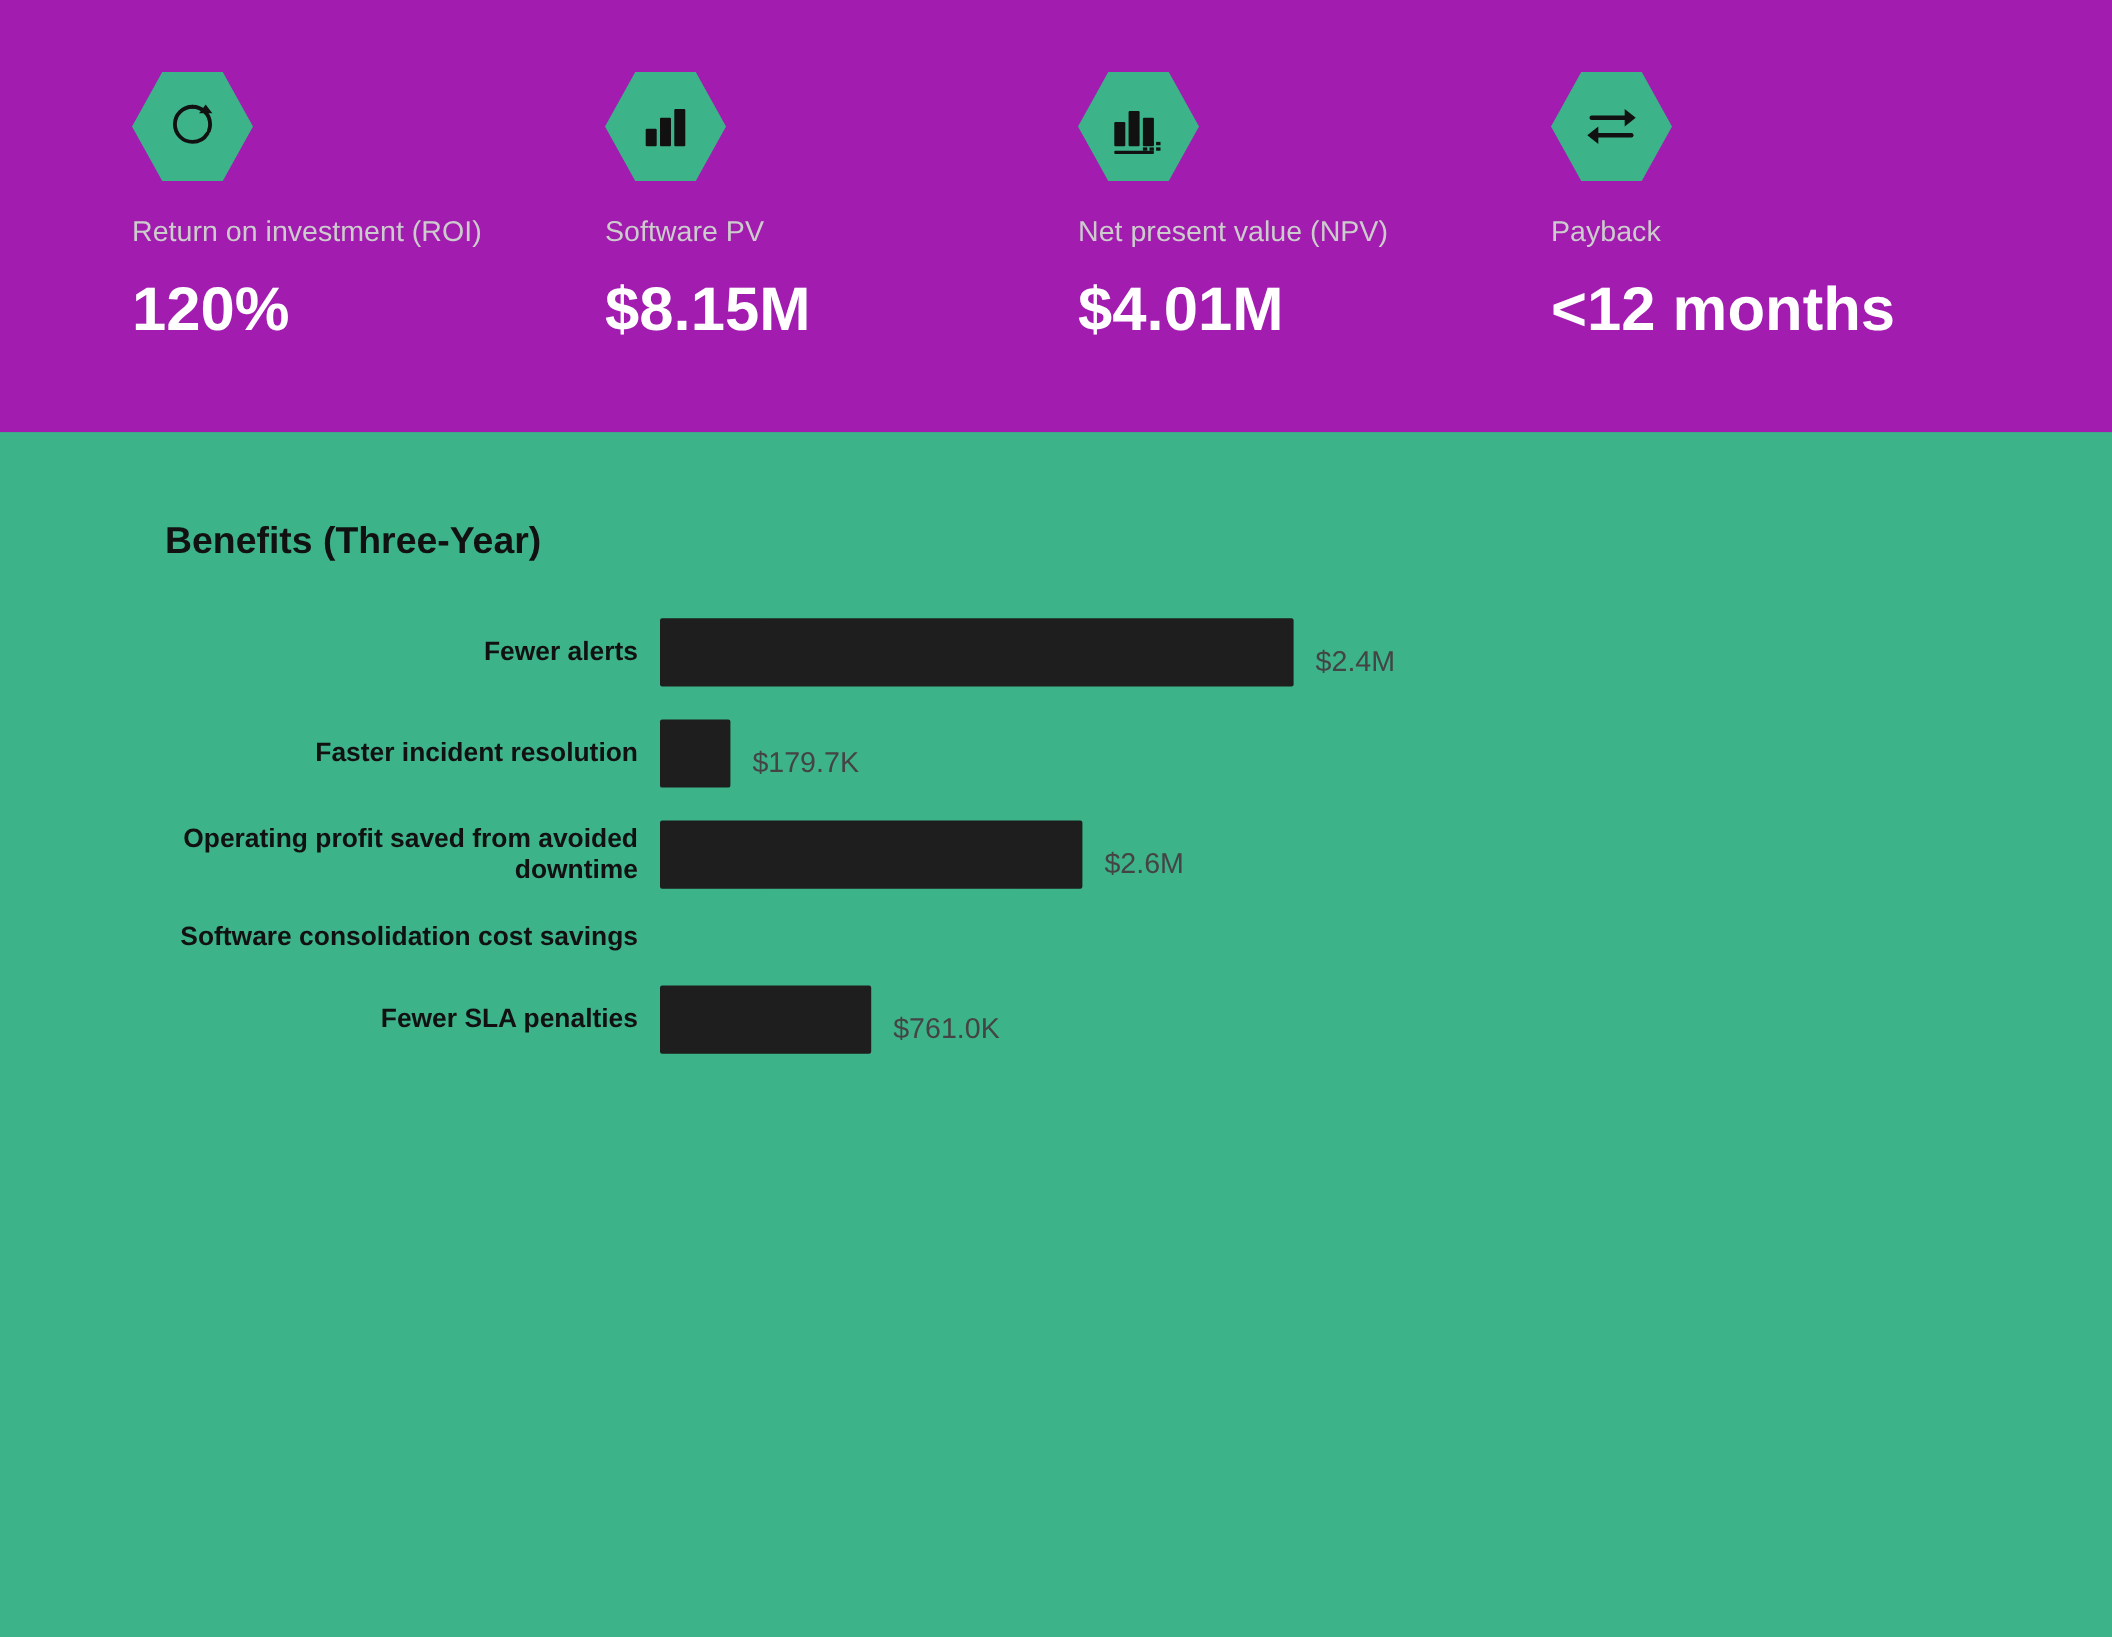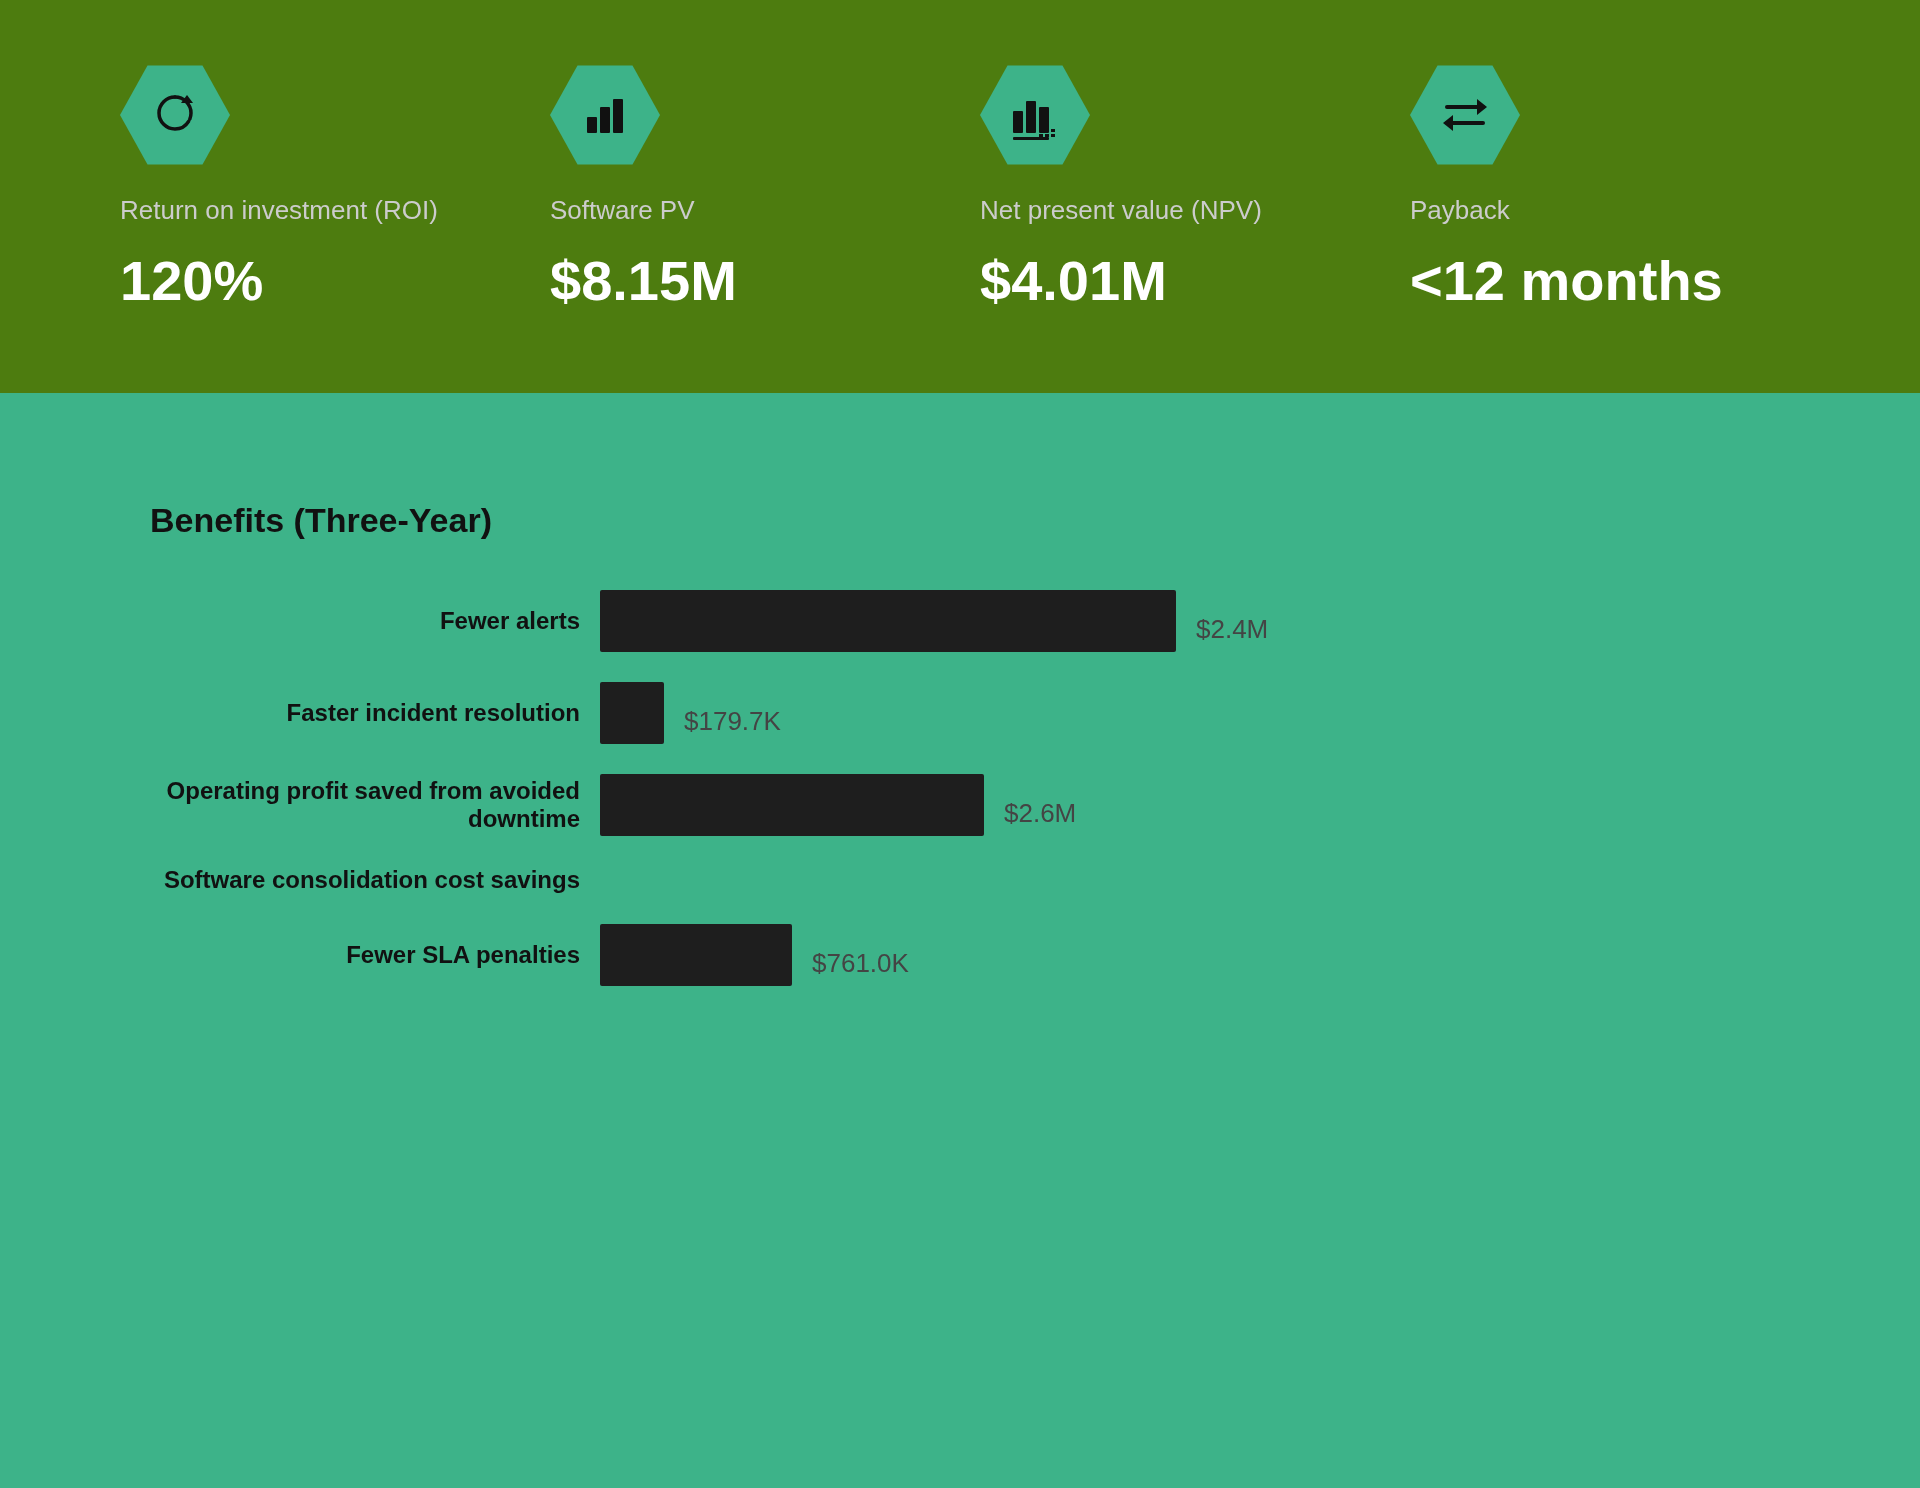--- a/index.html
+++ b/index.html
@@ -6,21 +6,21 @@
 
     body {
       width: 1920px;
       min-height: 1488px;
       font-family: Arial, sans-serif;
       background: #3db389;
     }
 
     
     .top-section {
-      background: #4d7c0f;
+      background: #a21caf;
       width: 100%;
       padding: 60px 100px 80px 100px;
       display: flex;
       gap: 0;
       align-items: flex-start;
     }
 
     .metric-card {
       flex: 1;
       display: flex;
@@ -56,21 +56,21 @@
     .metric-value {
       color: #ffffff;
       font-size: 56px;
       font-weight: 700;
     }
 
     
     .bottom-section {
       background: #3db389;
       width: 100%;
-      padding: 108px 120px 80px 120px;
+      padding: 80px 120px 80px 120px;
     }
 
     .chart-title {
       font-size: 34px;
       font-weight: 700;
       color: #111111;
       margin-bottom: 50px;
       margin-left: 30px;
     }
 

